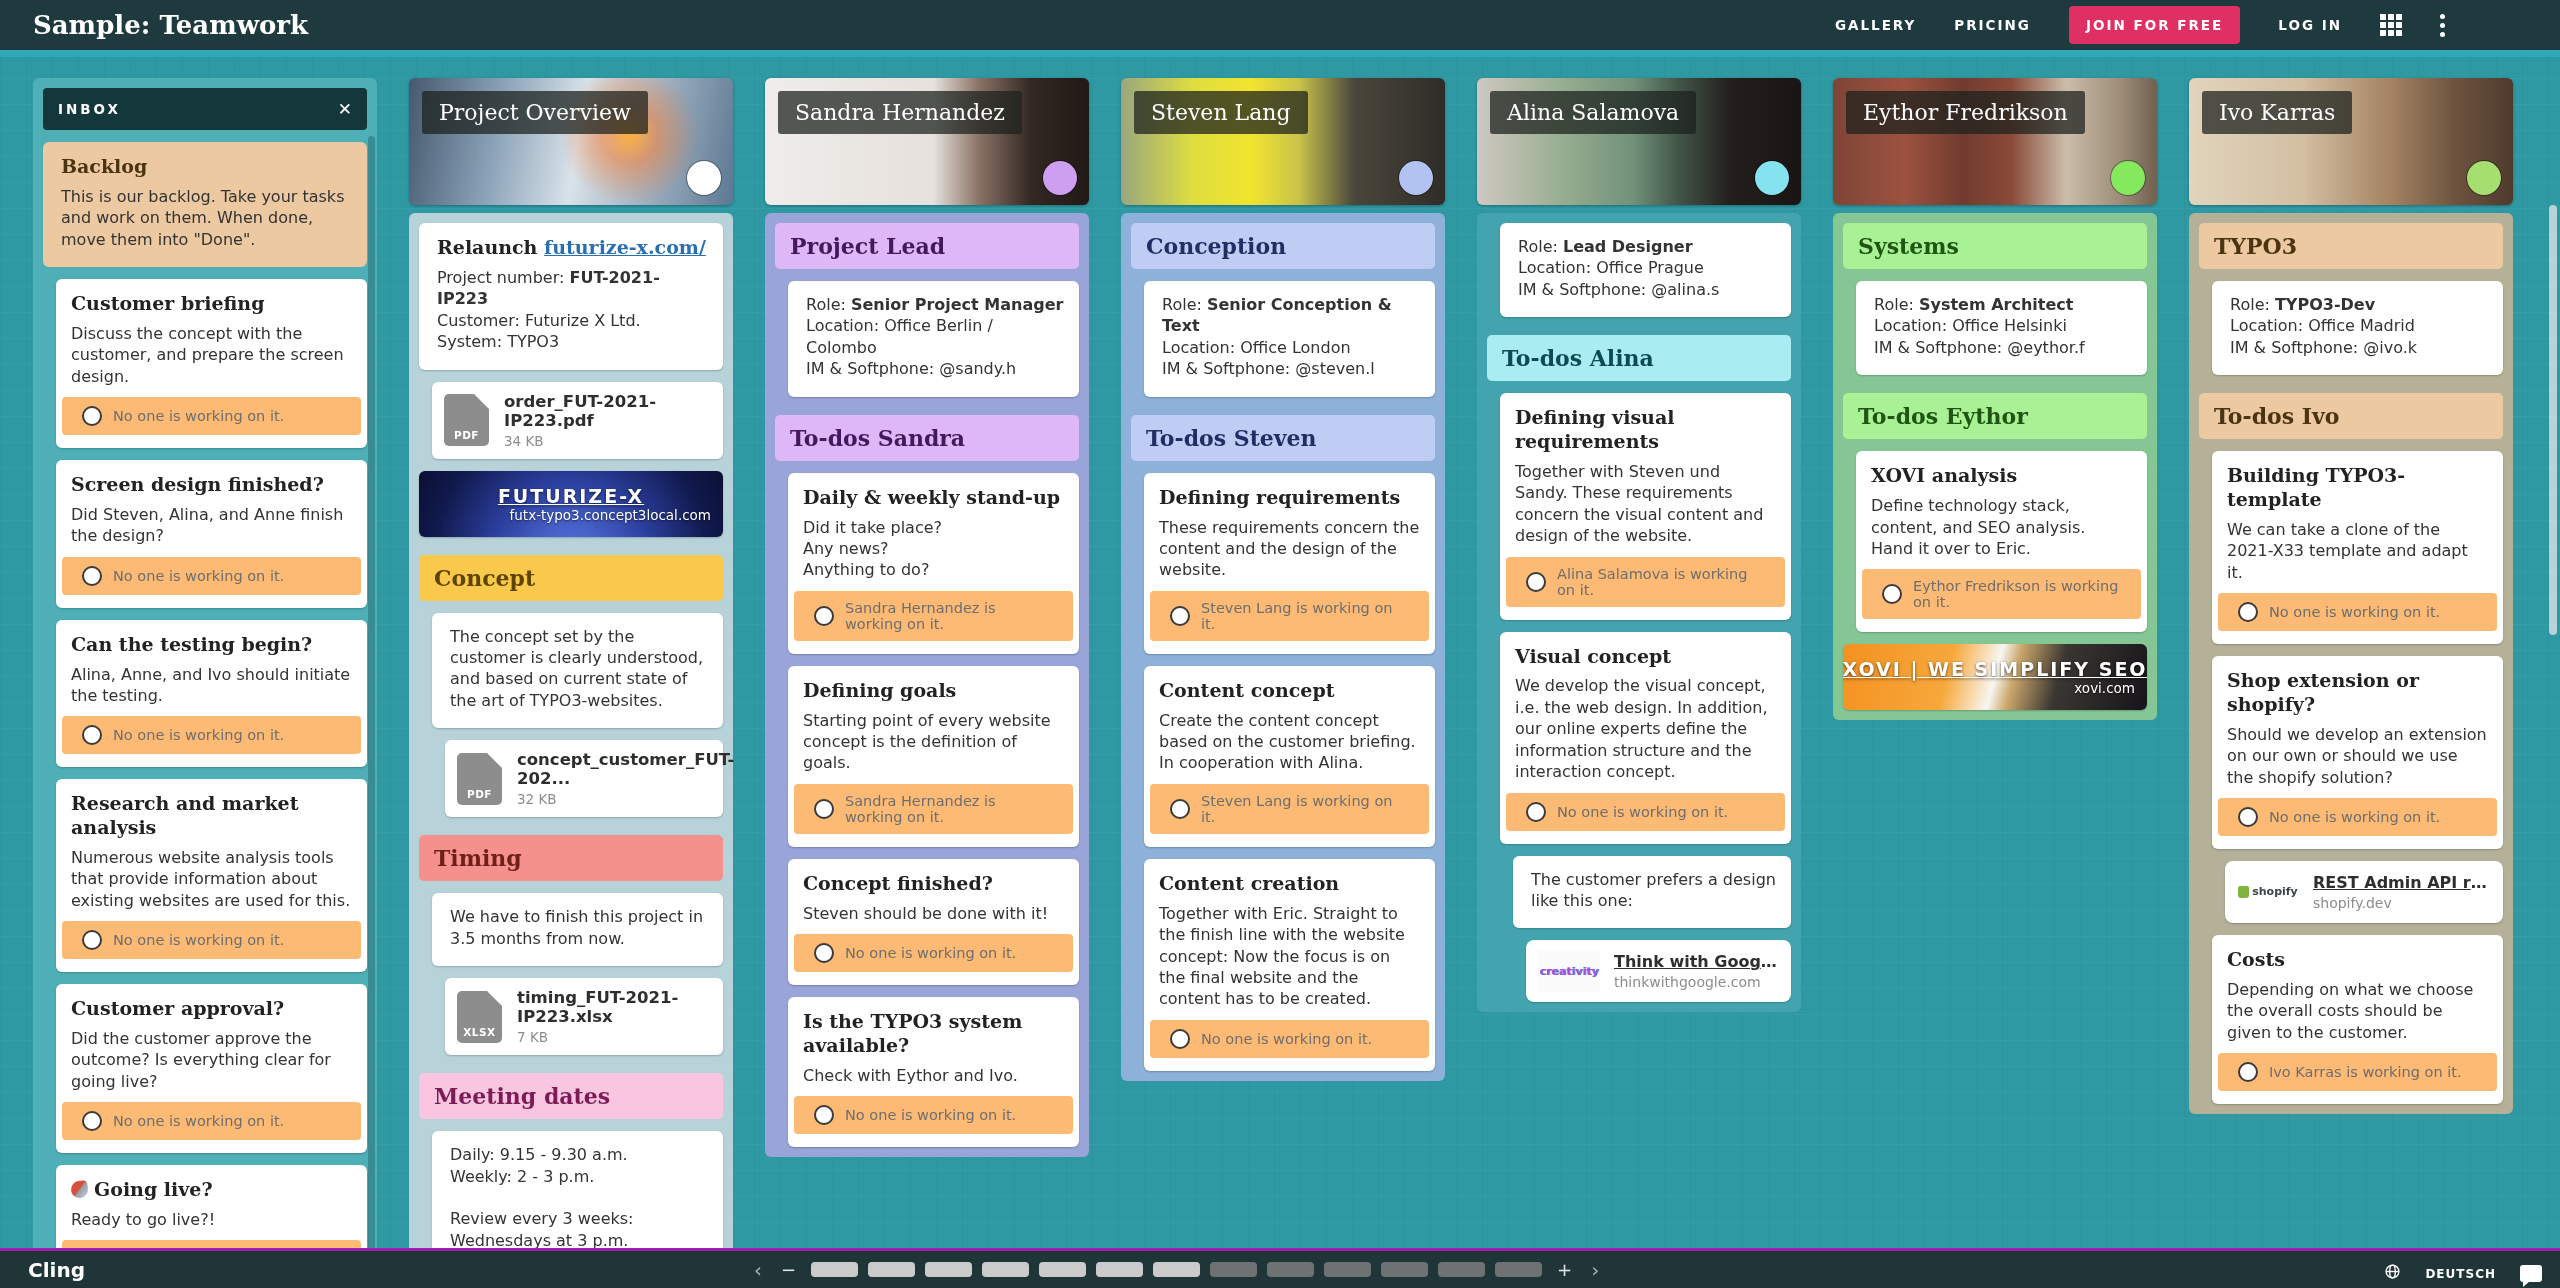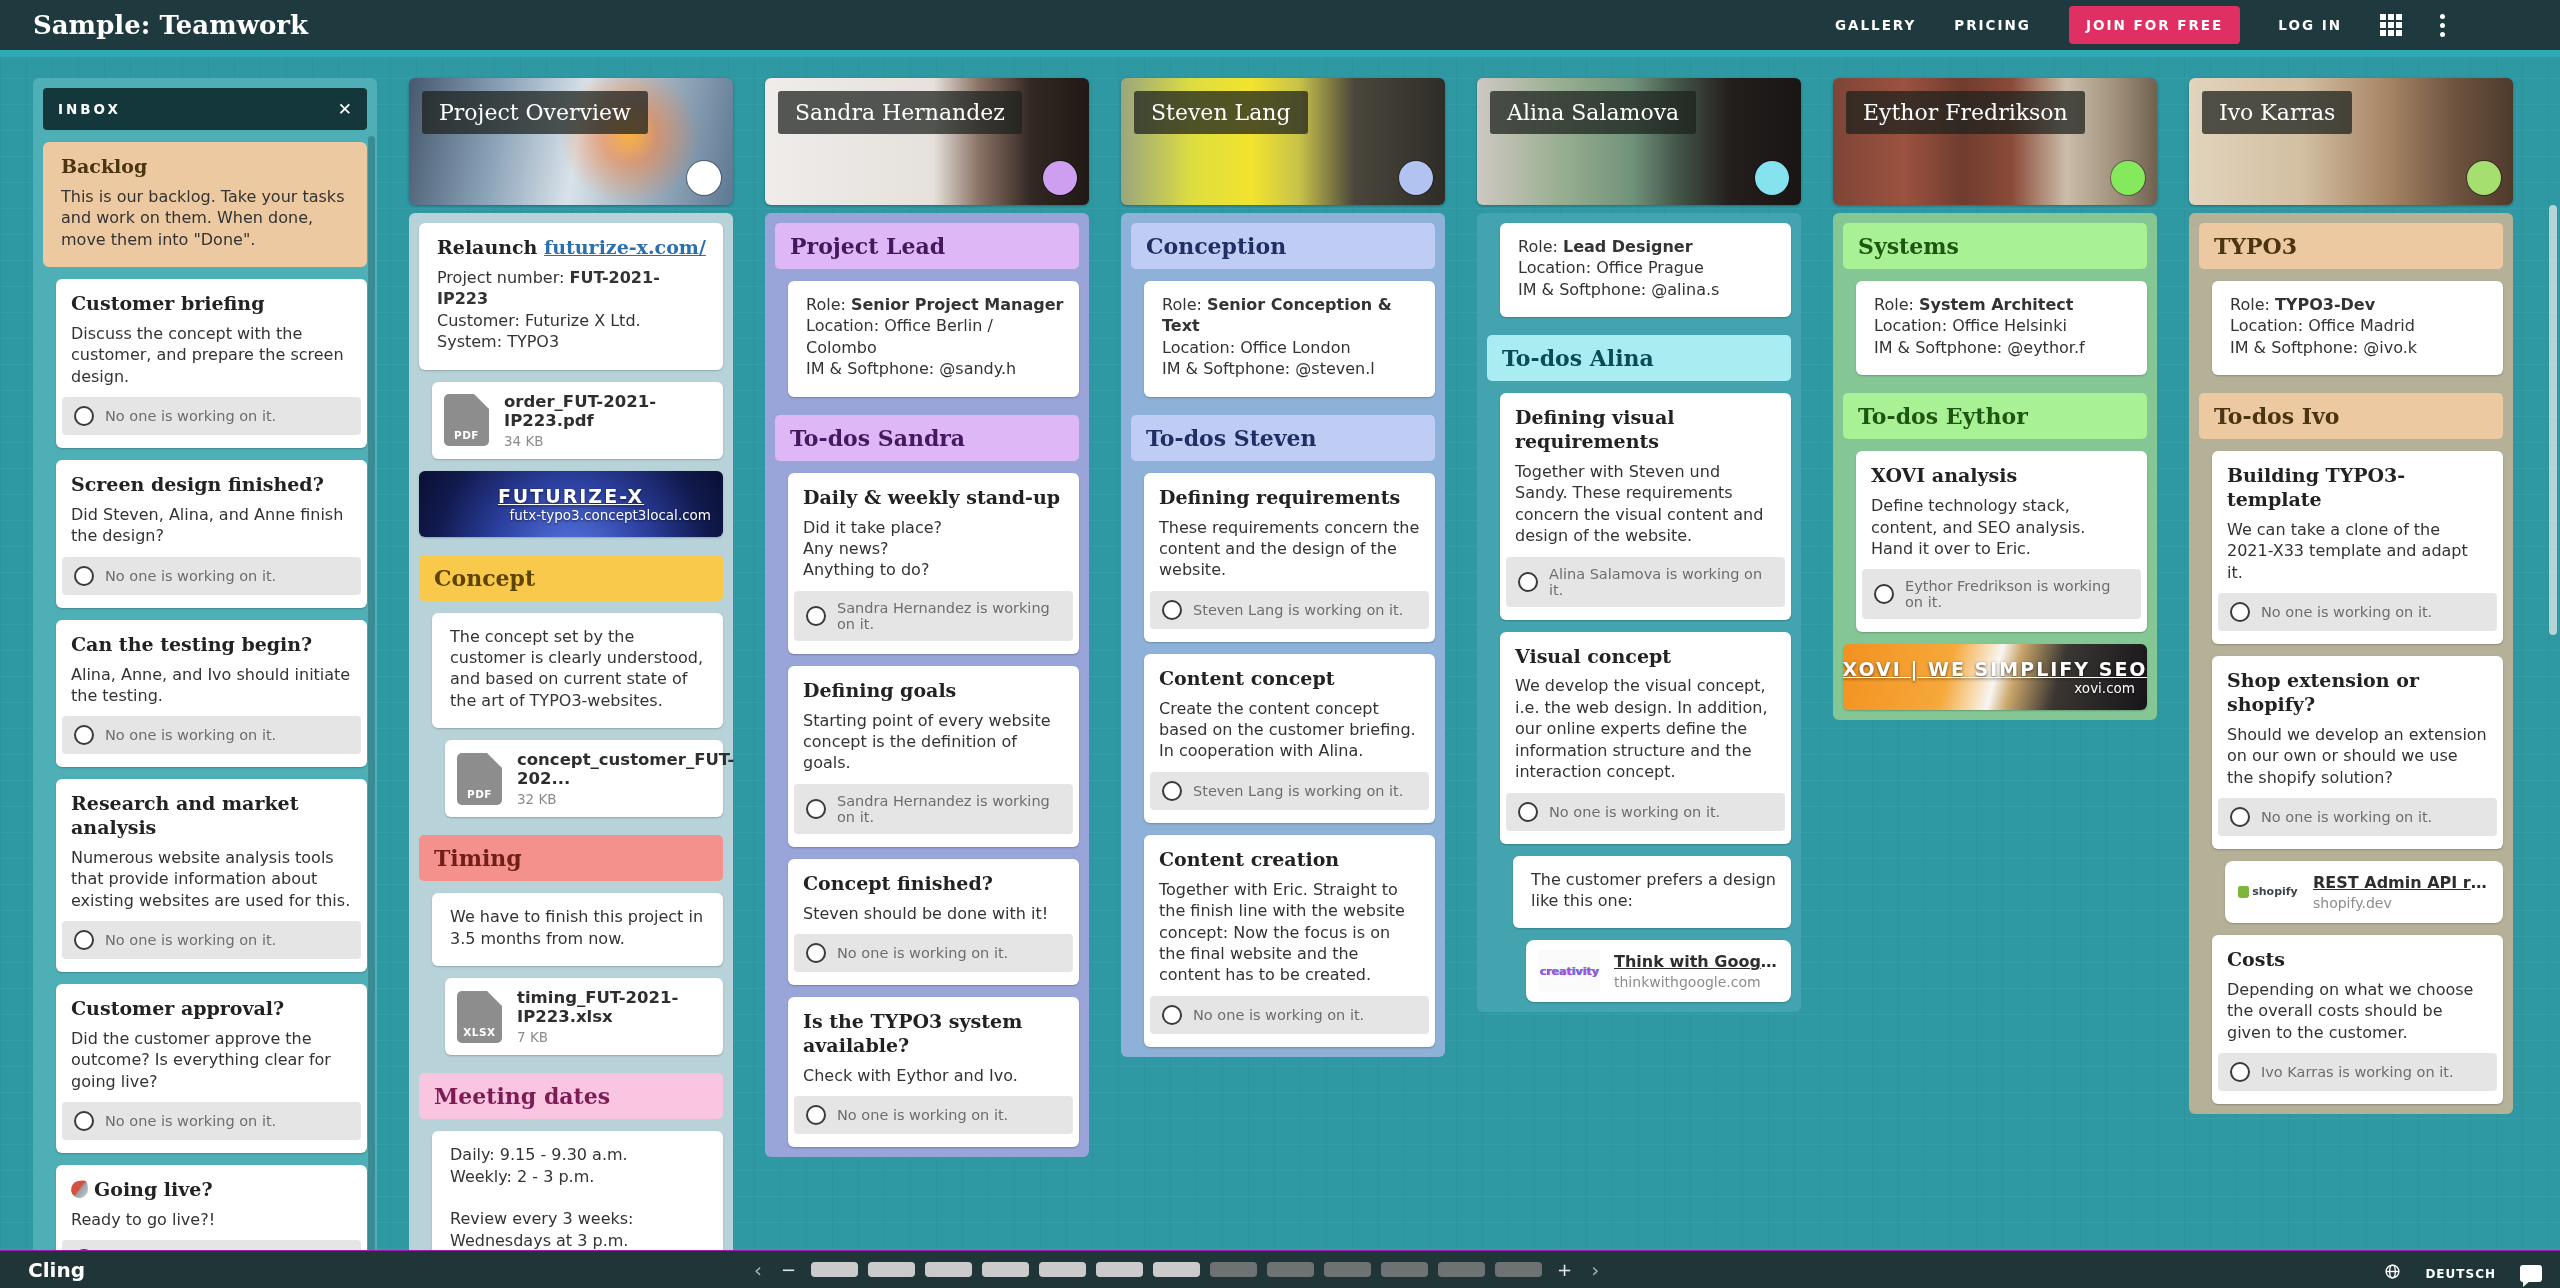--- a/index.html
+++ b/index.html
@@ -63,21 +63,21 @@
   .section-hdr{padding:10px 15px;border-radius:5px;cursor:pointer;
     font-family:"DejaVu Serif","Liberation Serif",serif;font-weight:bold;font-size:22px;}
   .card{background:#fff;border-radius:6px;box-shadow:0 1px 2px rgba(0,0,0,.22);
     padding:13px 15px 6px;cursor:pointer;}
   .card.no-foot{padding-bottom:13px;padding-left:18px;}
   .card-title{font-family:"DejaVu Serif","Liberation Serif",serif;font-weight:bold;font-size:19px;
     color:#222;margin-bottom:7px;line-height:1.25;}
   .title-link{color:#2a6fb0;text-decoration:underline;cursor:pointer;}
   .card-body{font-size:16px;color:#333;line-height:1.34;margin-bottom:4px;}
   .card-body .bold-line,.card-body .bold{font-weight:bold;}
-  .assign{background:#e5e5e5;border-radius:4px;margin:10px -9px 7px;padding:9px 12px;
+  .assign{background:#fdba74;border-radius:4px;margin:10px -9px 7px;padding:9px 20px;
     display:flex;align-items:center;gap:11px;color:#6E6E6E;font-size:14.5px;cursor:pointer;}
   .radio{width:16px;height:16px;border:2px solid #3a3a3a;border-radius:50%;background:#fff;
     flex-shrink:0;cursor:pointer;}
   .rocket-icon{display:inline-block;width:17px;height:17px;margin-right:6px;
     background:linear-gradient(135deg,#d94f3d 0%,#d94f3d 46%,#9aa0a8 54%,#cfd4da 100%);
     border-radius:50% 4px 50% 50%;transform:rotate(-8deg);vertical-align:-2px;}
   
   .attach{background:#fff;border-radius:6px;box-shadow:0 1px 2px rgba(0,0,0,.22);
     padding:10px 12px;display:flex;align-items:center;gap:15px;cursor:pointer;}
   .file-ic{width:45px;height:52px;background:#8D8D8D;border-radius:5px;position:relative;flex-shrink:0;}
@@ -113,21 +113,21 @@
   .inbox-bar{background:#14373C;border-radius:4px;padding:11px 15px;margin-bottom:12px;
     display:flex;align-items:center;justify-content:space-between;
     color:#fff;font-size:13.5px;font-weight:bold;letter-spacing:3px;}
   .inbox-close{cursor:pointer;font-size:17px;letter-spacing:0;font-weight:normal;}
   .inbox-scroll{position:absolute;right:2px;top:58px;bottom:12px;width:7px;
     background:rgba(0,50,60,.28);border-radius:4px;cursor:pointer;}
   .page-scroll{position:absolute;right:3px;top:205px;height:430px;width:8px;
     background:rgba(225,232,233,.75);border-radius:4px;z-index:40;cursor:pointer;}
   
   .bottombar{position:absolute;left:0;right:0;bottom:0;height:37px;background:#1F3538;
-    border-top:1px solid #a21caf;z-index:30;}
+    border-top:3px solid #a21caf;z-index:30;}
   .cling-logo{position:absolute;left:28px;top:50%;transform:translateY(-50%);
     color:#fff;font-size:20px;font-weight:bold;}
   .pager{position:absolute;left:750px;top:0;bottom:0;display:flex;align-items:center;gap:10px;}
   .pager .chev{color:#9fb0b2;font-size:20px;cursor:pointer;padding:0 4px;}
   .pager .zoomer{color:#dfe6e6;font-size:18px;cursor:pointer;padding:0 5px;}
   .segments{display:flex;gap:10px;align-items:center;}
   .seg{width:47px;height:15px;border-radius:4px;background:#6F7273;cursor:pointer;}
   .seg-active{background:#CBCBCB;}
   .foot-right{position:absolute;right:18px;top:8px;bottom:0;display:flex;align-items:center;gap:24px;}
   .lang-label{color:#fff;font-size:12px;font-weight:bold;letter-spacing:1px;cursor:pointer;}

